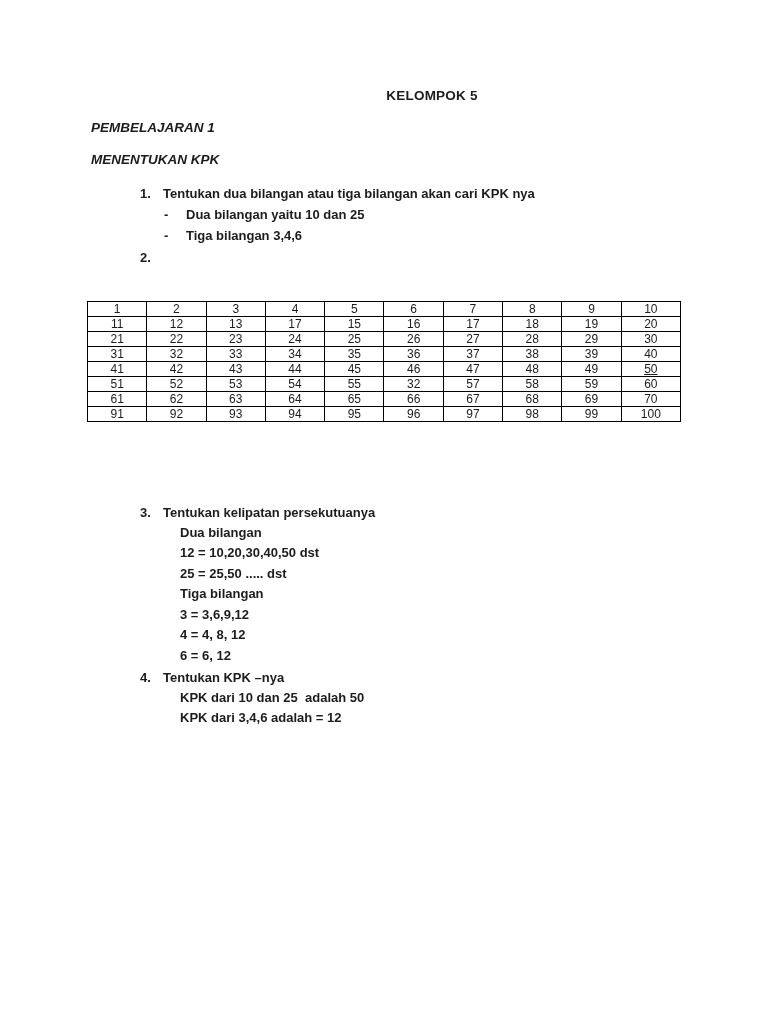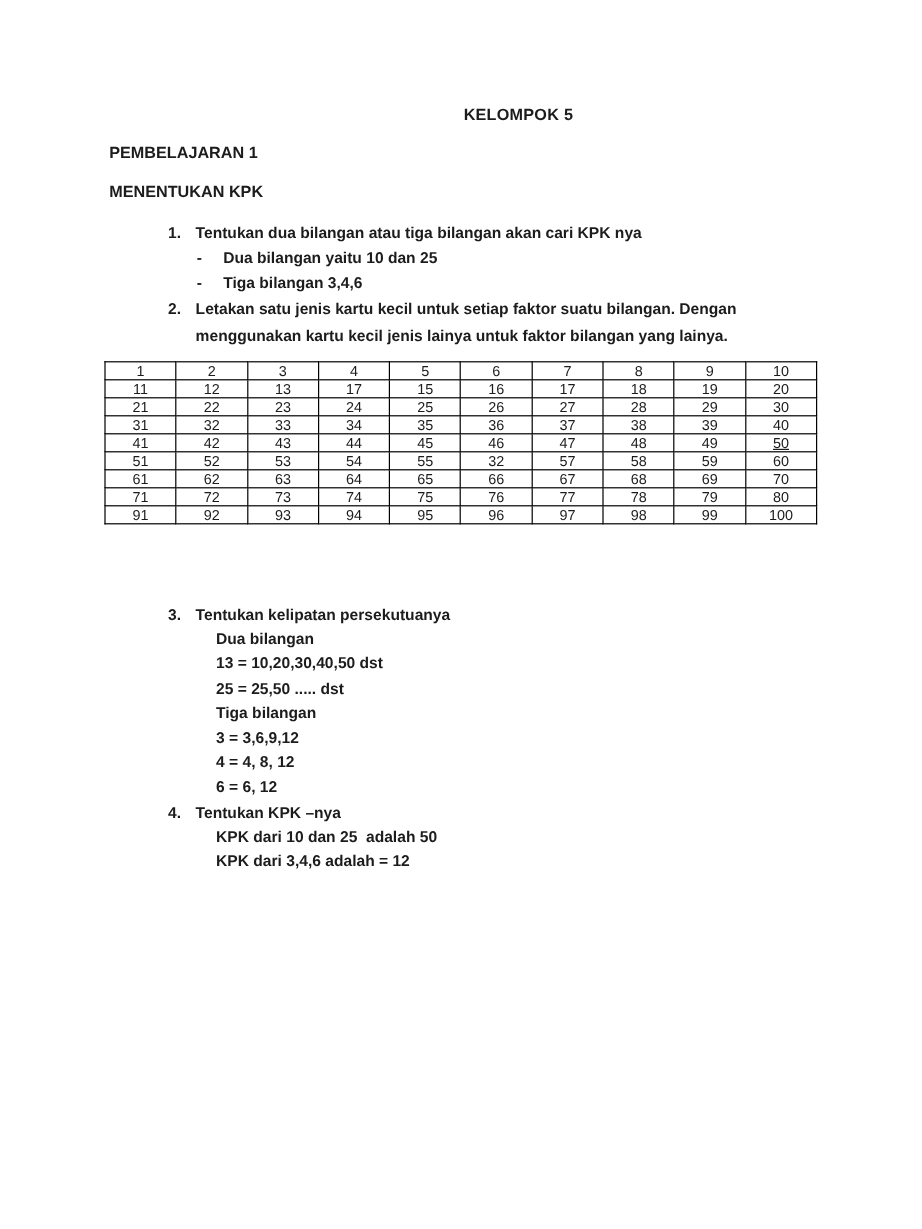--- a/index.html
+++ b/index.html
@@ -21,20 +21,21 @@
     font-size: 13.5px;
     font-weight: bold;
     letter-spacing: 0.2px;
     margin-left: 48px;
   }
   .heading {
     position: absolute;
     left: 91px;
     font-size: 13.5px;
     font-weight: bold;
+    font-style: italic;
   }
   .h-pembelajaran { top: 120px; }
   .h-menentukan  { top: 152px; }
 
   .num-item {
     position: absolute;
     left: 140px;
     display: flex;
     font-size: 13px;
     font-weight: bold;
@@ -114,22 +115,20 @@
     <span class="marker">-</span>
     <span class="itext">Dua bilangan yaitu 10 dan 25</span>
   </div>
   <div class="dash-item sub-2">
     <span class="marker">-</span>
     <span class="itext">Tiga bilangan 3,4,6</span>
   </div>
 
   <div class="num-item item-2">
     <span class="marker">2.</span>
-    <span class="itext">Letakan satu jenis kartu kecil untuk setiap faktor suatu bilangan. Dengan
-menggunakan kartu kecil jenis lainya untuk faktor bilangan yang lainya.</span>
   </div>
 
   <table class="number-grid">
     <tbody>
         <tr>
           <td>1</td>
           <td>2</td>
           <td class="hl-blue">3</td>
           <td class="hl-blue">4</td>
           <td>5</td>
@@ -205,52 +204,40 @@
           <td>63</td>
           <td>64</td>
           <td>65</td>
           <td>66</td>
           <td>67</td>
           <td>68</td>
           <td>69</td>
           <td>70</td>
         </tr>
         <tr>
-          <td>71</td>
-          <td>72</td>
-          <td>73</td>
-          <td>74</td>
-          <td>75</td>
-          <td>76</td>
-          <td>77</td>
-          <td>78</td>
-          <td>79</td>
-          <td>80</td>
-        </tr>
-        <tr>
           <td>91</td>
           <td>92</td>
           <td>93</td>
           <td>94</td>
           <td>95</td>
           <td>96</td>
           <td>97</td>
           <td>98</td>
           <td>99</td>
           <td>100</td>
         </tr>
       </tbody>
   </table>
 
   <div class="num-item item-3">
     <span class="marker">3.</span>
     <span class="itext">Tentukan kelipatan persekutuanya</span>
   </div>
   <div class="plain-line" style="top:523px">Dua bilangan</div>
-  <div class="plain-line" style="top:543px">13 = 10,20,30,40,50 dst</div>
+  <div class="plain-line" style="top:543px">12 = 10,20,30,40,50 dst</div>
   <div class="plain-line" style="top:564px">25 = 25,50 ..... dst</div>
   <div class="plain-line" style="top:584px">Tiga bilangan</div>
   <div class="plain-line" style="top:605px">3 = 3,6,9,12</div>
   <div class="plain-line" style="top:625px">4 = 4, 8, 12</div>
   <div class="plain-line" style="top:646px">6 = 6, 12</div>
 
   <div class="num-item item-4">
     <span class="marker">4.</span>
     <span class="itext">Tentukan KPK –nya</span>
   </div>

